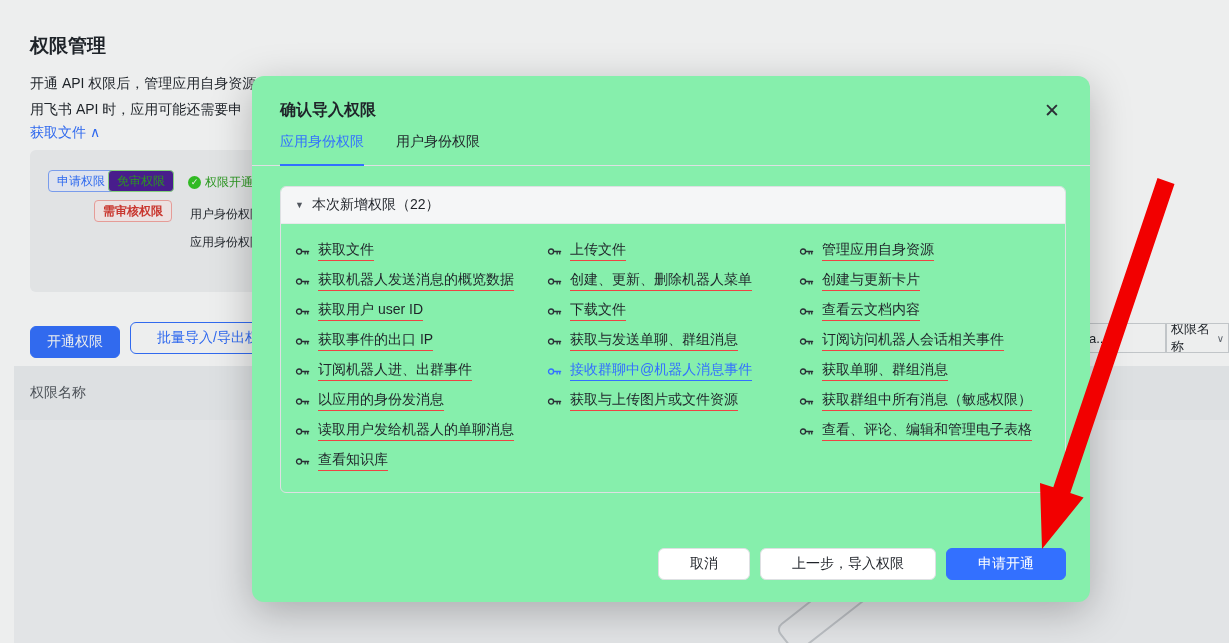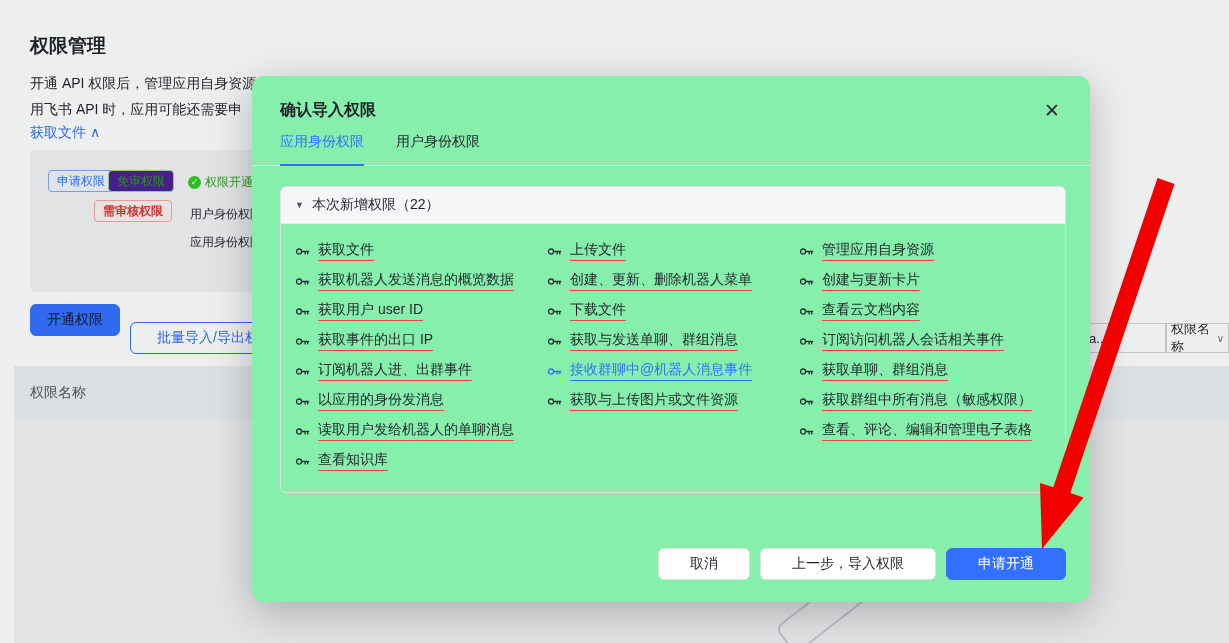--- a/index.html
+++ b/index.html
@@ -14,21 +14,21 @@
   .collapse-link { position:absolute; left:30px; top:124px; font-size:14px; color:#3370ff; cursor:pointer; white-space:nowrap; }
   .diagram { position:absolute; left:30px; top:150px; width:400px; height:142px; background:#f2f3f5; border-radius:6px; }
   .tag { position:absolute; font-size:12px; line-height:20px; padding:0 8px; border-radius:4px; white-space:nowrap; }
   .tag-blue { color:#3370ff; background:#f0f4ff; border:1px solid #82a7fc; }
   .tag-green { color:#2ea121; background:#4c1d95; border:1px solid #8ee085; }
   .tag-red { color:#d83931; background:#fef1f1; border:1px solid #f7a6a1; }
   .diag-success { position:absolute; left:158px; top:24px; font-size:12px; color:#2ea121; white-space:nowrap; display:flex; align-items:center; gap:4px; }
   .check-dot { width:13px; height:13px; border-radius:50%; background:#34c724; color:#fff; font-size:9px; line-height:13px; text-align:center; display:inline-block; }
   .diag-row { position:absolute; font-size:12px; color:#1f2329; white-space:nowrap; }
   .btn { display:inline-flex; align-items:center; justify-content:center; border-radius:6px; font-size:14px; cursor:pointer; border:1px solid #dee0e3; background:#fff; color:#1f2329; }
-  .open-btn { position:absolute; left:30px; top:304px; width:90px; height:32px; background:#3370ff; border-color:#3370ff; color:#0f172a; }
+  .open-btn { position:absolute; left:30px; top:326px; width:90px; height:32px; background:#3370ff; border-color:#3370ff; color:#ffffff; }
   .batch-btn { position:absolute; left:130px; top:322px; width:170px; height:32px; color:#3370ff; border-color:#3370ff; }
   .search-box { position:absolute; left:1080px; top:323px; width:86px; height:30px; background:#fff; border:1px solid #d0d3d6; font-size:13px; color:#1f2329; display:flex; align-items:center; padding:0 8px; }
   .filter-box { position:absolute; left:1166px; top:323px; width:63px; height:30px; background:#fff; border:1px solid #d0d3d6; font-size:13px; color:#1f2329; display:flex; align-items:center; gap:3px; padding:0 4px; overflow:hidden; cursor:pointer; }
   .filter-box .chev { font-size:10px; color:#646a73; }
   .table-head { position:absolute; left:14px; top:366px; width:1215px; height:54px; background:#eef0f2; display:flex; align-items:center; padding:0 16px; font-size:14px; color:#51565d; }
   .table-body { position:absolute; left:14px; top:420px; width:1215px; height:223px; background:#f4f5f7; }
   .pencil { position:absolute; left:775px; top:595px; width:96px; height:34px; border:2px solid #c9ccd1; border-radius:8px; transform:rotate(-38deg); background:transparent; }
 
   
   .mask { position:absolute; inset:0; background:rgba(31,35,41,0.08); z-index:5; }

